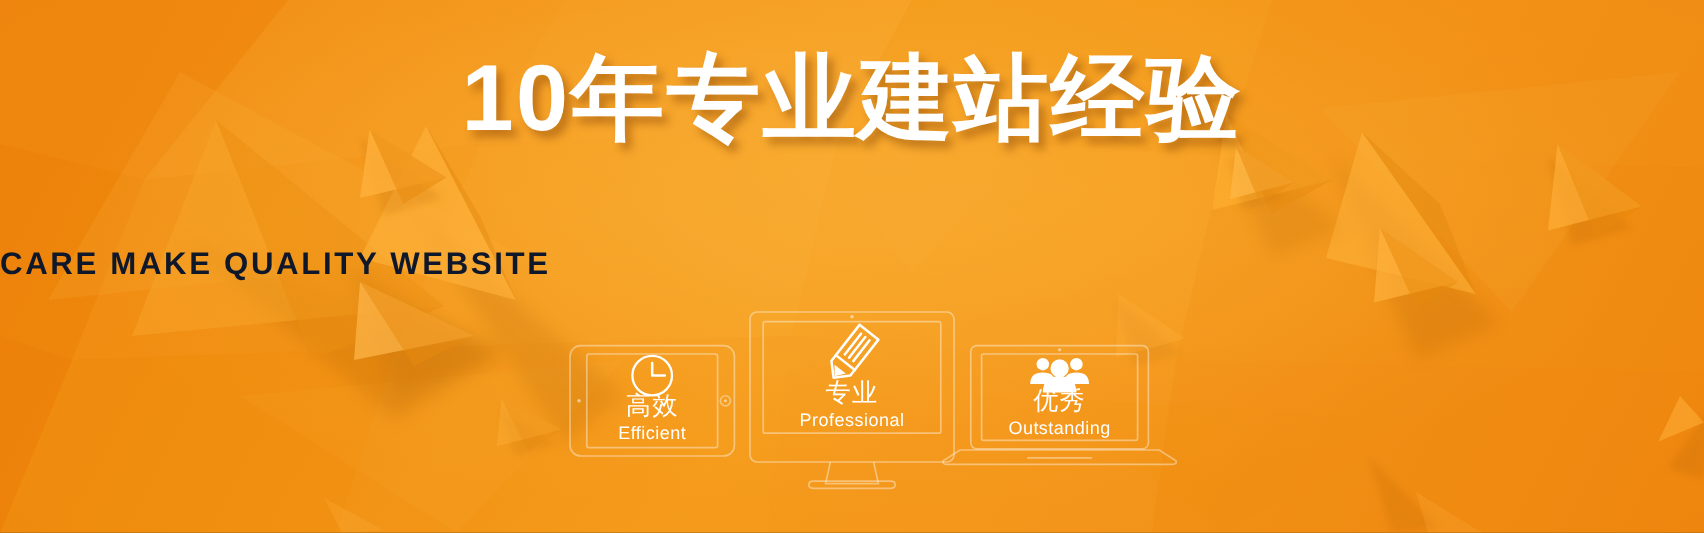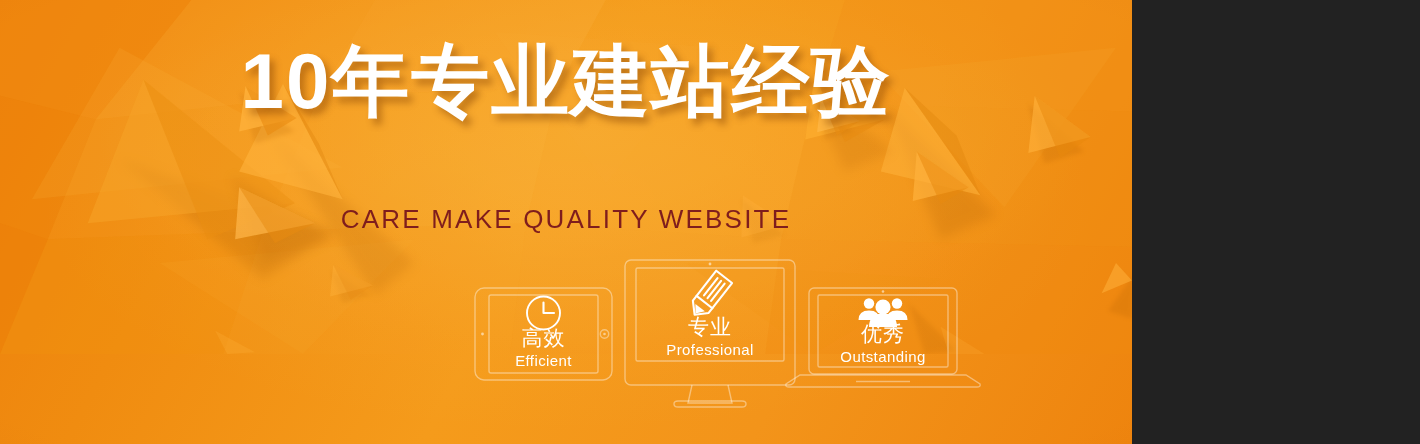--- a/index.html
+++ b/index.html
@@ -2,21 +2,21 @@
 <html><head>
 <meta charset="utf-8">
 <style>
   html, body {
     margin: 0;
     padding: 0;
     background: #222;
   }
   #banner {
     position: relative;
-    width: 1132px;
+    width: 1420px;
     height: 444px;
     overflow: hidden;
     font-family: "Liberation Sans", "DejaVu Sans", sans-serif;
     background: #F59A18;
     user-select: none;
   }
   
   #bg-gradient {
     position: absolute;
     inset: 0;
@@ -62,26 +62,27 @@
     line-height: 42px;
     color: #FFFFFF;
     letter-spacing: 3px;
     white-space: nowrap;
   }
   #subtitle-en {
     position: absolute;
     left: 0;
     right: 0;
     top: 203px;
-    text-align: center;
+    text-align: left;
     font-size: 26px;
     line-height: 32px;
-    color: #7f1d1d;
+    color: #0f172a;
     letter-spacing: 2.2px;
     white-space: nowrap;
+    font-weight: bold;
   }
 
   
   #devices {
     position: absolute;
     left: 0;
     top: 0;
     width: 1420px;
     height: 444px;
   }

